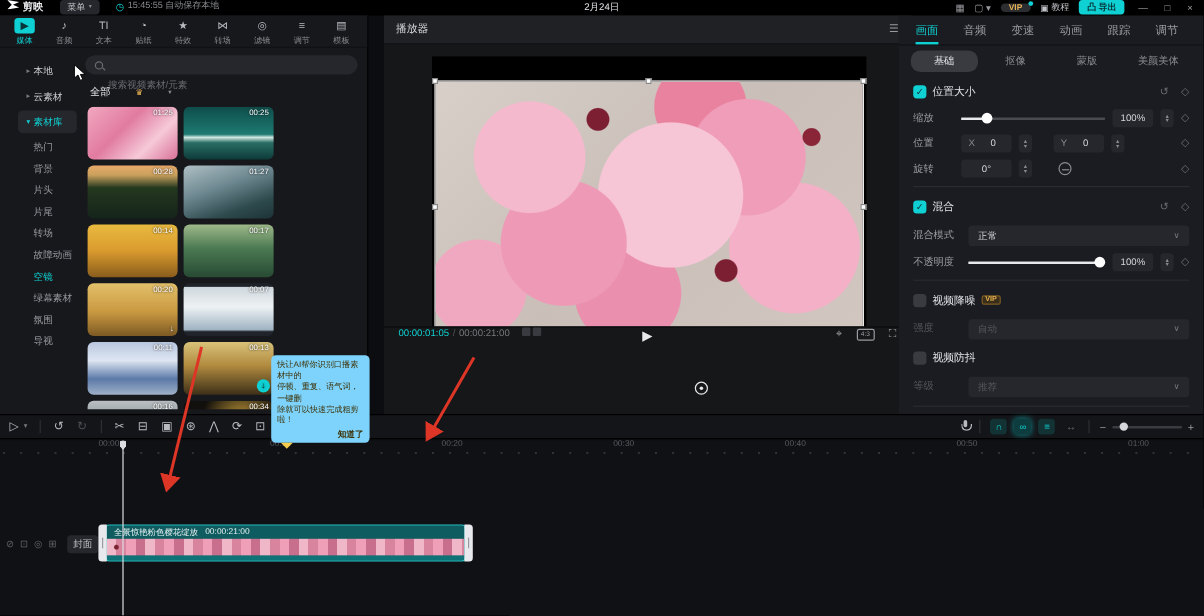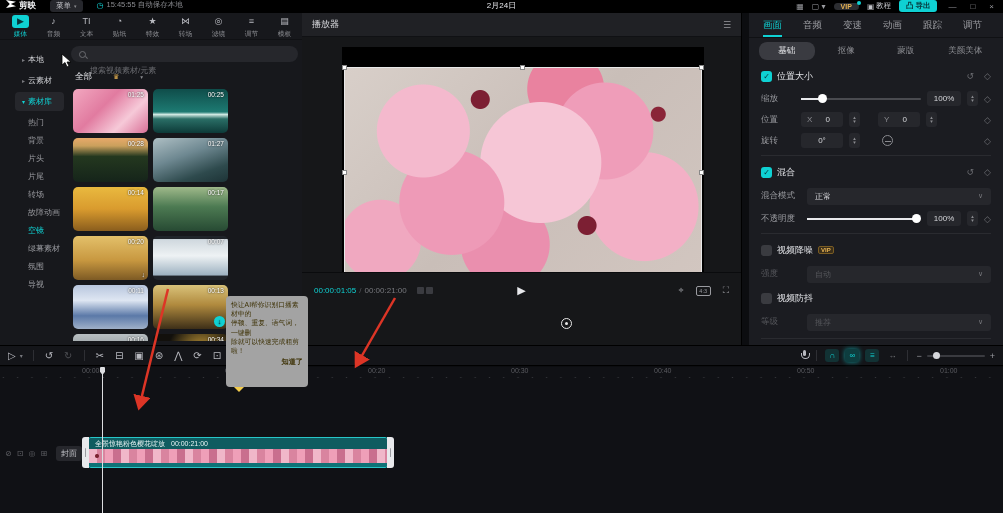--- a/index.html
+++ b/index.html
@@ -60,21 +60,21 @@
   .filter-row { display:flex; align-items:center; gap:21px; margin:9px 0 6px 4px; font-size:8.5px; color:#e4e5e9; }
   #thumb-grid { display:flex; flex-wrap:wrap; gap:5px; padding-left:2px; height:252px; overflow:hidden; }
   .thumb { position:relative; width:75px; height:44px; border-radius:5px; background:#333; overflow:hidden; }
   .thumb .dur { position:absolute; top:2px; right:4px; font-size:6.5px; color:#fff; text-shadow:0 0 2px #000; }
   .thumb .dl { display:none; position:absolute; right:3px; bottom:2px; font-size:7px; color:#e4e5e9; text-shadow:0 0 2px #000;}
   .thumb.bdg-down .dl { display:block; }
   .thumb.bdg-cyan .dl { display:flex; width:11px; height:11px; border-radius:50%; background:#0fd1d3;
     color:#07353a; align-items:center; justify-content:center; font-size:7px; font-weight:bold; }
 
   
-  #player-panel { left:302px; top:13px; width:440px; height:332px; background:#161719; border-right:1px solid #000; }
+  #player-panel { left:320px; top:13px; width:440px; height:332px; background:#161719; border-right:1px solid #000; }
   #player-header { height:24px; background:#202125; display:flex; align-items:center;
     padding:0 10px; font-size:9px; color:#d6d7db; border-bottom:1px solid #101114; }
   .burger { margin-left:auto; color:#9a9ba0; font-size:9px; letter-spacing:0; }
   #viewport { position:relative; height:271px; }
   #blackbox { position:absolute; left:40px; top:10px; width:362px; height:252px; background:#000; }
   #video-frame { position:absolute; left:42px; top:30px; width:358px; height:212px;
     border:1px solid #e8e8e8;
     background:
       radial-gradient(circle at 38% 15%, #7c1f33 0 9px, transparent 10px),
       radial-gradient(circle at 68% 75%, #7c1f33 0 9px, transparent 10px),
@@ -86,21 +86,21 @@
       radial-gradient(circle at 84% 66%, #f3b0c6 0 54px, transparent 55px),
       radial-gradient(circle at 45% 84%, #ea8fae 0 44px, transparent 45px),
       radial-gradient(circle at 62% 10%, #e9829f 0 38px, transparent 39px),
       radial-gradient(circle at 10% 82%, #f0a8c0 0 40px, transparent 41px),
       linear-gradient(135deg,#d8cfc9,#c9beb8 50%,#d2c6c0); }
   .hdl { position:absolute; width:5px; height:5px; background:#fff; border:1px solid #888; }
   .rot-hdl { position:absolute; left:216px; top:250px; width:11px; height:11px; border:1.5px solid #e8e8e8;
     border-radius:50%; display:flex; align-items:center; justify-content:center; }
   .rot-hdl::after { content:""; width:3px; height:3px; background:#e8e8e8; border-radius:50%; }
   #player-controls { position:absolute; left:0; bottom:0; width:100%; height:36px; background:#161719;
-    border-top:1px solid #0a0b0d; display:flex; align-items:center; padding:0 12px; font-size:8px; }
+    border-top:1px solid #0a0b0d; display:flex; align-items:flex-start; padding:0 12px; font-size:8px; }
   .t-cur { color:#0fd1d3; } .t-sep { color:#55565b; margin:0 3px; } .t-tot { color:#77787d; }
   .mini-grid { display:flex; gap:2px; margin-left:10px; }
   .mini-grid i { width:7px; height:7px; background:#3a3b40; border-radius:1px; }
   .play-btn { position:absolute; left:50%; transform:translateX(-50%); color:#e8e9ec; font-size:11px; }
   .pc-right { margin-left:auto; display:flex; gap:12px; align-items:center; color:#9a9ba0; font-size:9px; }
   .ratio-box { width:15px; height:10px; border:1px solid #9a9ba0; border-radius:2px;
     font-size:5.5px; display:flex; align-items:center; justify-content:center; color:#9a9ba0; }
 
   
   #inspector { left:749px; top:13px; width:254px; height:332px; background:#1b1c21; overflow:hidden; }
@@ -184,22 +184,22 @@
   .clip-strip { height:4px; background:#0f7276; }
   .clip-hdl { position:absolute; top:70px; width:7px; height:31px; background:#e8e9ec; z-index:3; }
   .clip-hdl::after { content:""; position:absolute; left:2.5px; top:11px; width:1.5px; height:9px; background:#9a9ba0; border-radius:1px;}
   .clip-hdl.l { left:82px; border-radius:3px 0 0 3px; }
   .clip-hdl.r { left:387px; border-radius:0 3px 3px 0; }
   #playhead { position:absolute; left:102px; top:0; width:1px; height:146px; background:#dcdde0; }
   #playhead::before { content:""; position:absolute; left:-2px; top:0; width:5px; height:8px;
     background:#dcdde0; border-radius:1px 1px 2px 2px; clip-path:polygon(0 0,100% 0,100% 60%,50% 100%,0 60%); }
 
   
-  #tooltip { left:226px; top:296px; width:82px; background:#a3a3a3; border-radius:4px;
-    padding:4px 5px 20px; color:#3d3104; font-size:6.8px; line-height:1.35; z-index:6; }
+  #tooltip { left:226px; top:296px; width:82px; background:#7dd3fc; border-radius:4px;
+    padding:4px 5px 2px; color:#3d3104; font-size:6.8px; line-height:1.35; z-index:6; }
   #tooltip::after { content:""; position:absolute; left:8px; bottom:-5px; border:5px solid transparent;
     border-top-color:#f3cc4d; border-bottom:none; }
   .tt-btn { text-align:right; font-weight:bold; font-size:7.2px; margin-top:2px; }
   #annot { position:absolute; left:0; top:0; width:1003px; height:513px; pointer-events:none; z-index:8; }
   #cursor { position:absolute; left:61px; top:53px; z-index:9; pointer-events:none; }
 </style>
 </head>
 <body>
 
 <div id="stage">

